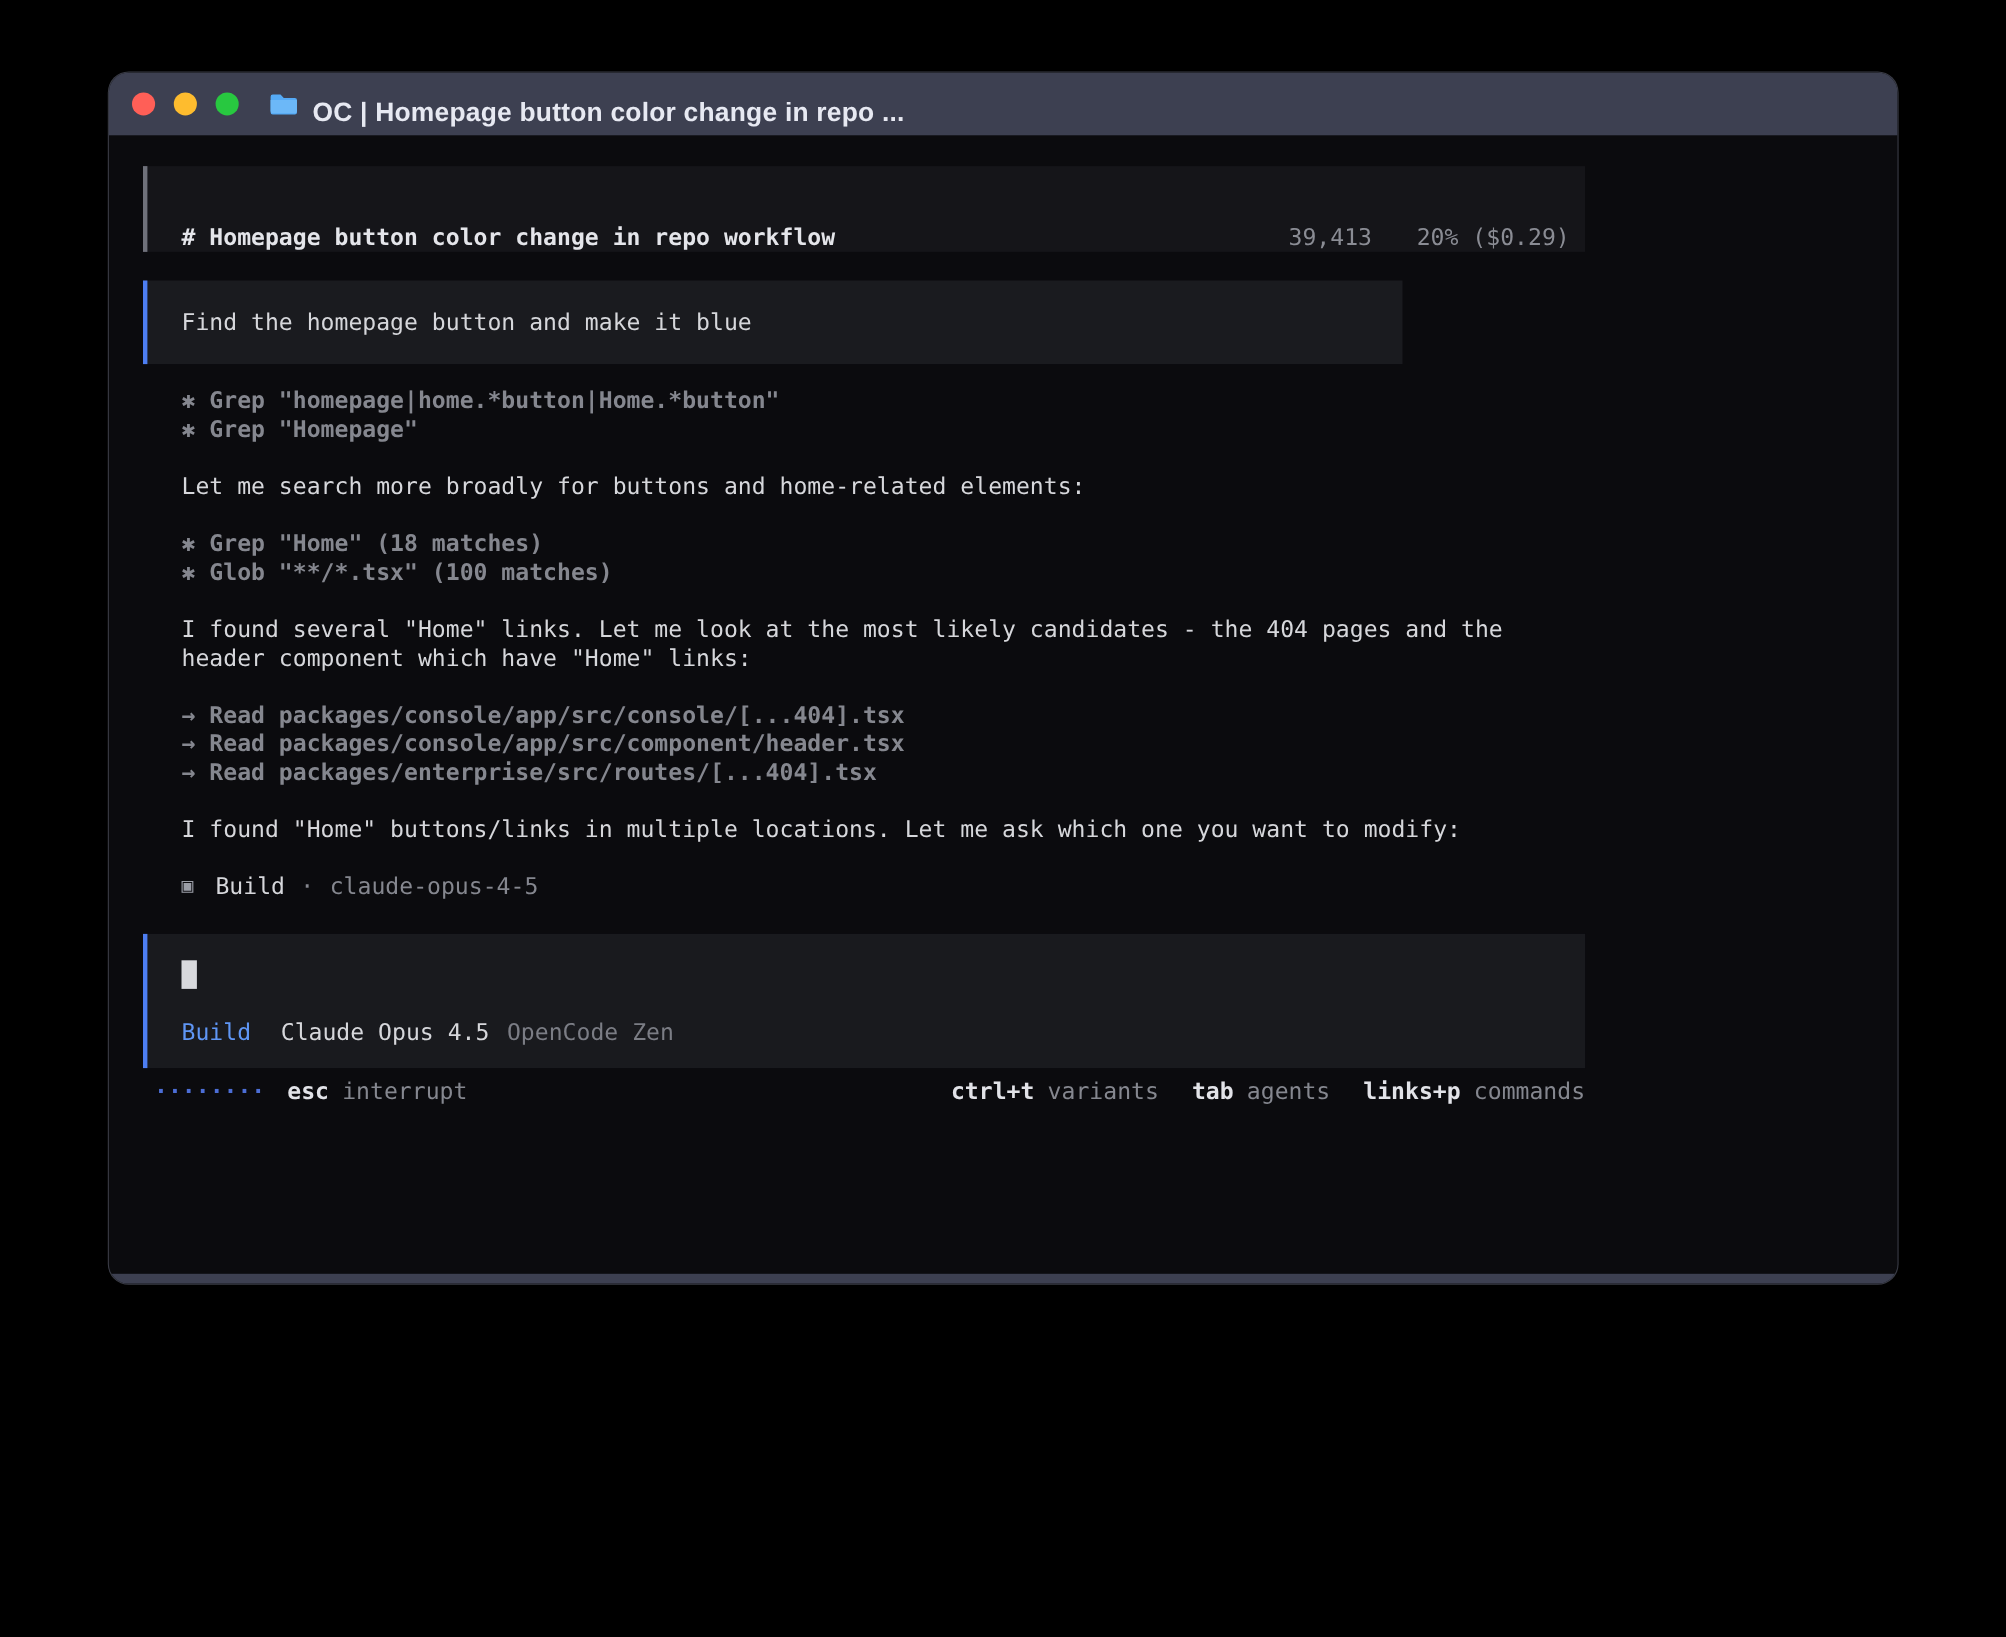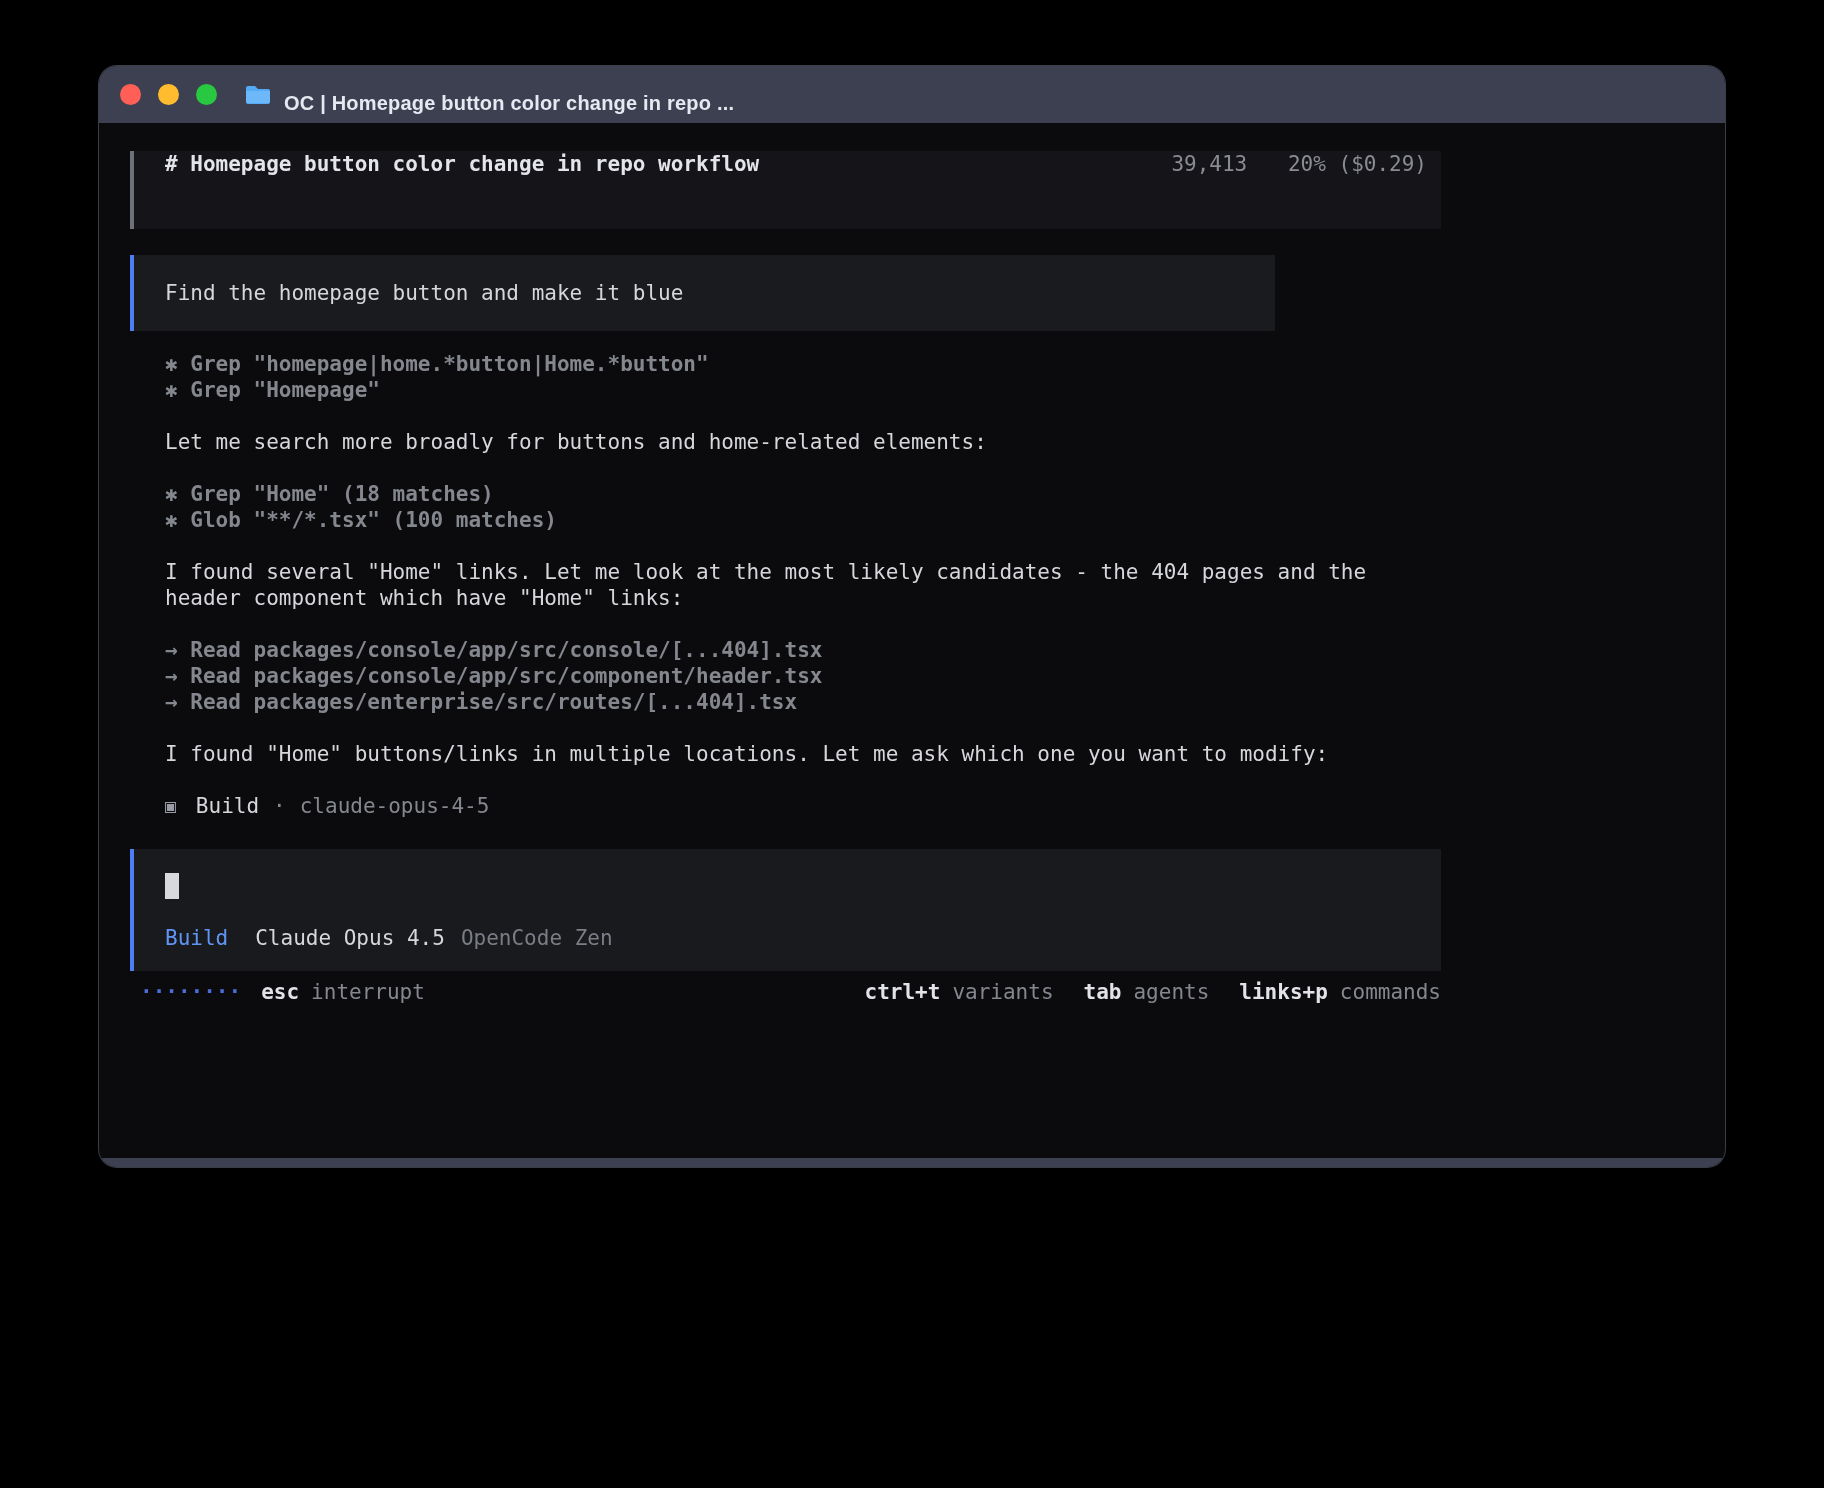--- a/index.html
+++ b/index.html
@@ -16,28 +16,28 @@
     padding-left:21px;
   }
   .lights { display:flex; gap:17px; }
   .light { width:21px; height:21px; border-radius:50%; display:inline-block; }
   .light.red { background:#ff5f57; }
   .light.yellow { background:#febc2e; }
   .light.green { background:#28c840; }
   .folder { margin-left:27px; display:flex; align-items:center; }
   .win-title {
     margin-left:12px; font-family:"Liberation Sans", sans-serif;
-    font-weight:700; font-size:20px; color:#e7e9f2; letter-spacing:.2px;margin-top:16px;
+    font-weight:700; font-size:24px; color:#e7e9f2; letter-spacing:.2px;margin-top:16px;
   }
 
   .content { padding:28px 0 0 31px; height:1035px; overflow:hidden; }
 
   .session-header {
     width:1311px; height:78px; background:#151519; border-left:4px solid #6f717a;
-    display:flex; justify-content:space-between; align-items:flex-start;
+    display:flex; justify-content:space-between; align-items:flex-end;
     padding:0 14px 0 31px; margin-bottom:26px;gap:21px;
   }
   .session-title { font-weight:bold; color:#e4e5ea; }
   .session-meta { color:#8a8c94; white-space:nowrap; }
   .session-meta .usage { margin-left:28px; }
 
   .user-block {
     width:1145px; height:76px; background:#1a1b1f; border-left:4px solid #4d7ef2;
     display:flex; align-items:center; padding-left:31px; margin-bottom:20px;
     color:#d6d7db;

